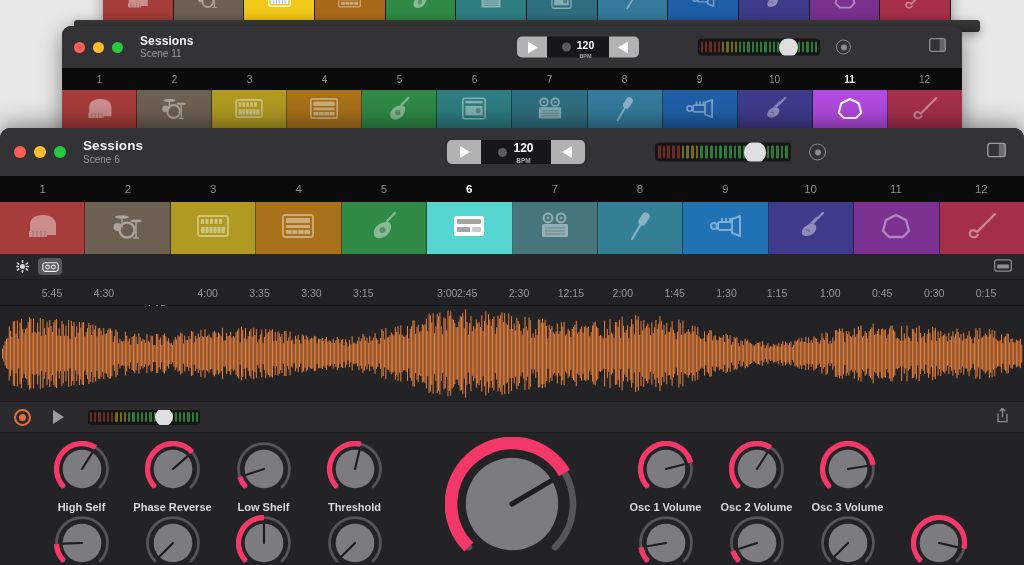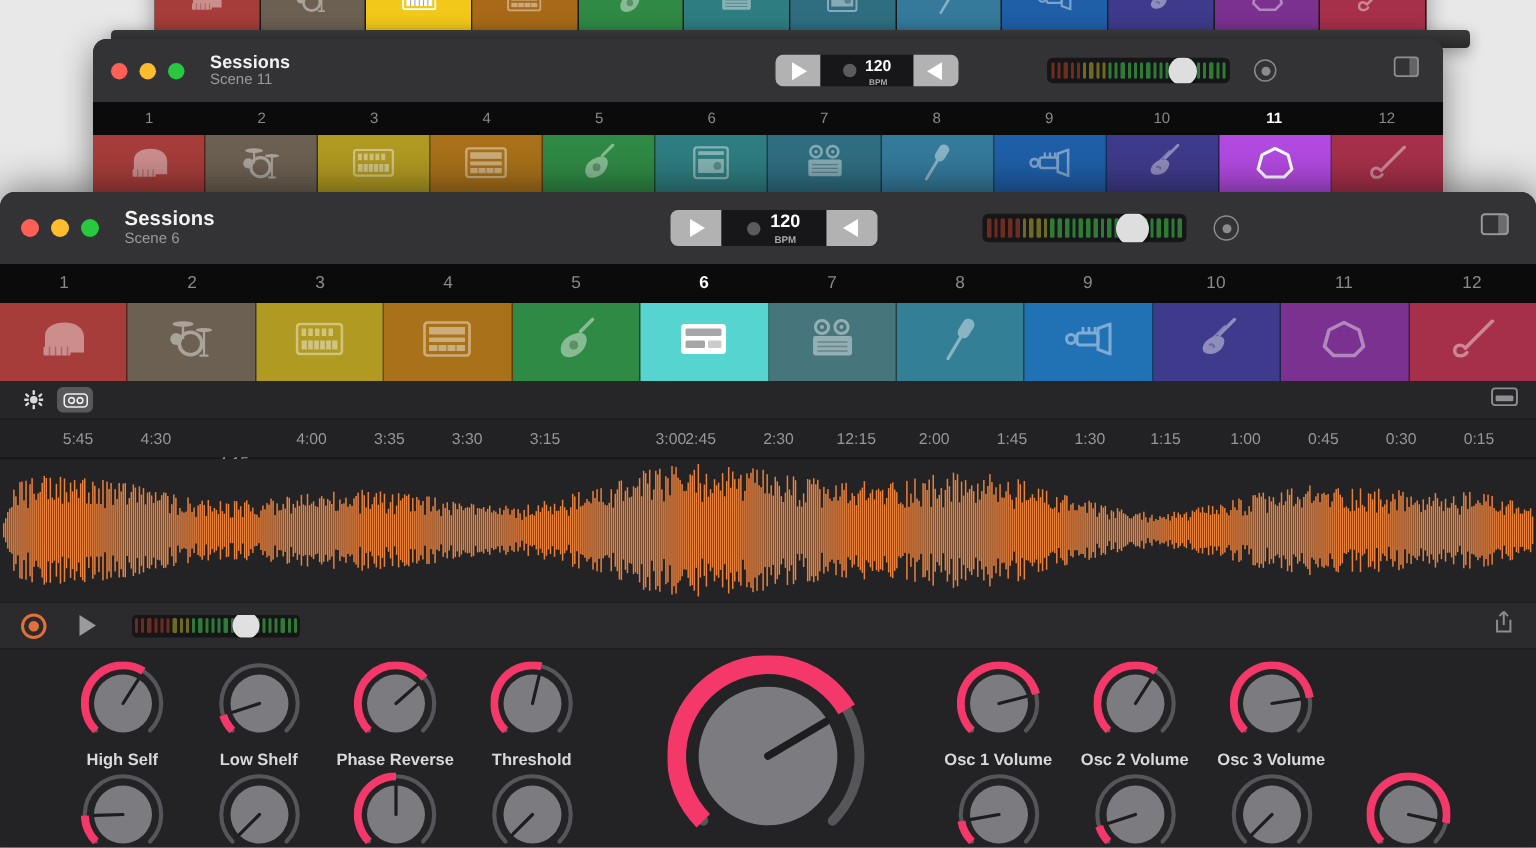--- a/index.html
+++ b/index.html
@@ -1580,37 +1580,37 @@
                 <circle cx="28" cy="28" r="19.32" fill="#7c7c80"></circle>
                 <line x1="28" y1="28" x2="38.04" y2="12.18" stroke="#1d1d20" stroke-width="2.13" stroke-linecap="round"></line>
               </svg>
             </div>
             <div class="lbl">High Self</div>
           </div>
           <div class="knobcell">
             <div class="knob">
               <svg width="56" height="56" viewBox="0 0 56 56">
                 <path d="M 9.98 46.02 A 25.48 25.48 0 1 1 46.02 46.02" fill="none" stroke="#55555a" stroke-width="2.77" stroke-linecap="round"></path>
+                <path d="M 9.98 46.02 A 25.48 25.48 0 1 1 47.11 11.15" fill="none" stroke="#f5386a" stroke-width="5.32" stroke-linecap="butt"></path>
+                <circle cx="28" cy="28" r="19.32" fill="#7c7c80"></circle>
+                <line x1="28" y1="28" x2="42.06" y2="15.61" stroke="#1d1d20" stroke-width="2.13" stroke-linecap="round"></line>
+              </svg>
+            </div>
+            <div class="lbl">Phase Reverse</div>
+          </div>
+          <div class="knobcell">
+            <div class="knob">
+              <svg width="56" height="56" viewBox="0 0 56 56">
+                <path d="M 9.98 46.02 A 25.48 25.48 0 1 1 46.02 46.02" fill="none" stroke="#55555a" stroke-width="2.77" stroke-linecap="round"></path>
                 <path d="M 9.98 46.02 A 25.48 25.48 0 0 1 3.77 35.87" fill="none" stroke="#f5386a" stroke-width="5.32" stroke-linecap="butt"></path>
                 <circle cx="28" cy="28" r="19.32" fill="#7c7c80"></circle>
                 <line x1="28" y1="28" x2="10.18" y2="33.79" stroke="#1d1d20" stroke-width="2.13" stroke-linecap="round"></line>
               </svg>
             </div>
             <div class="lbl">Low Shelf</div>
-          </div>
-          <div class="knobcell">
-            <div class="knob">
-              <svg width="56" height="56" viewBox="0 0 56 56">
-                <path d="M 9.98 46.02 A 25.48 25.48 0 1 1 46.02 46.02" fill="none" stroke="#55555a" stroke-width="2.77" stroke-linecap="round"></path>
-                <path d="M 9.98 46.02 A 25.48 25.48 0 1 1 47.11 11.15" fill="none" stroke="#f5386a" stroke-width="5.32" stroke-linecap="butt"></path>
-                <circle cx="28" cy="28" r="19.32" fill="#7c7c80"></circle>
-                <line x1="28" y1="28" x2="42.06" y2="15.61" stroke="#1d1d20" stroke-width="2.13" stroke-linecap="round"></line>
-              </svg>
-            </div>
-            <div class="lbl">Phase Reverse</div>
           </div>
           <div class="knobcell">
             <div class="knob">
               <svg width="56" height="56" viewBox="0 0 56 56">
                 <path d="M 9.98 46.02 A 25.48 25.48 0 1 1 46.02 46.02" fill="none" stroke="#55555a" stroke-width="2.77" stroke-linecap="round"></path>
                 <path d="M 9.98 46.02 A 25.48 25.48 0 0 1 33.95 3.22" fill="none" stroke="#f5386a" stroke-width="5.32" stroke-linecap="butt"></path>
                 <circle cx="28" cy="28" r="19.32" fill="#7c7c80"></circle>
                 <line x1="28" y1="28" x2="32.37" y2="9.78" stroke="#1d1d20" stroke-width="2.13" stroke-linecap="round"></line>
               </svg>
             </div>

